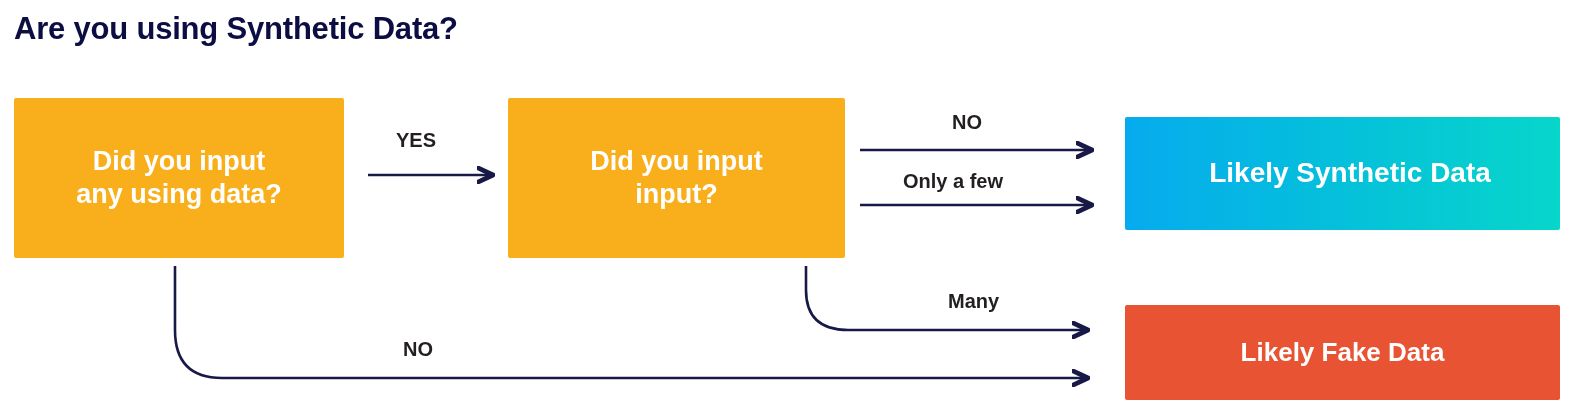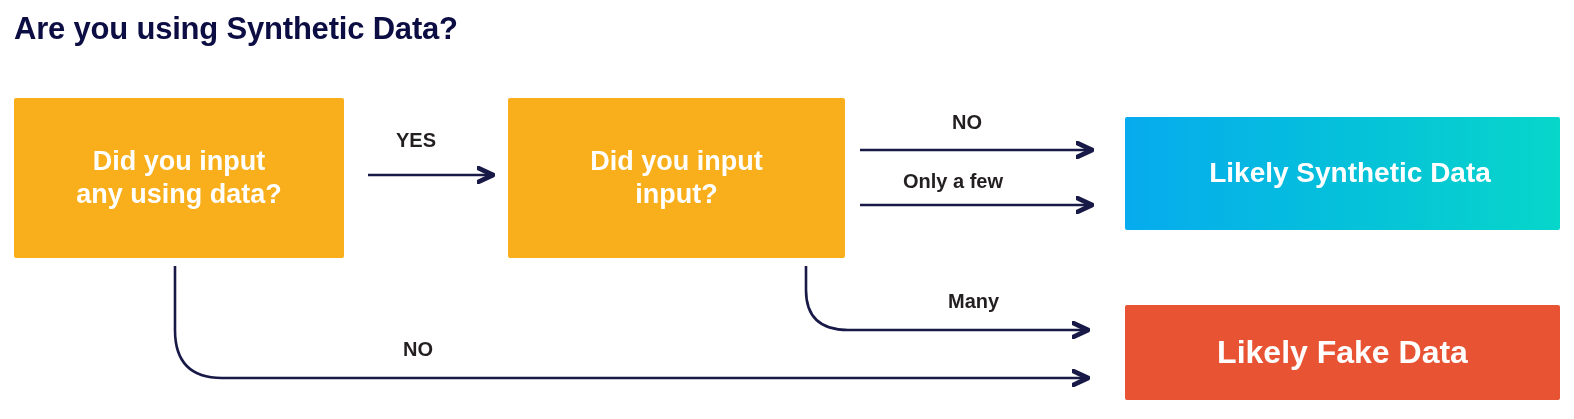--- a/index.html
+++ b/index.html
@@ -72,21 +72,21 @@
     font-size: 28px;
     background: linear-gradient(90deg, #06abee 0%, #05bedc 45%, #07d6ca 100%);
     padding-left: 15px;
   }
 
   #node-fake {
     left: 1125px;
     top: 305px;
     width: 435px;
     height: 95px;
-    font-size: 32px;
+    font-size: 26px;
     background: #e85433;
   }
 
   
   .edge-label {
     position: absolute;
     font-size: 20px;
     font-weight: bold;
     color: #231f20;
     white-space: nowrap;

